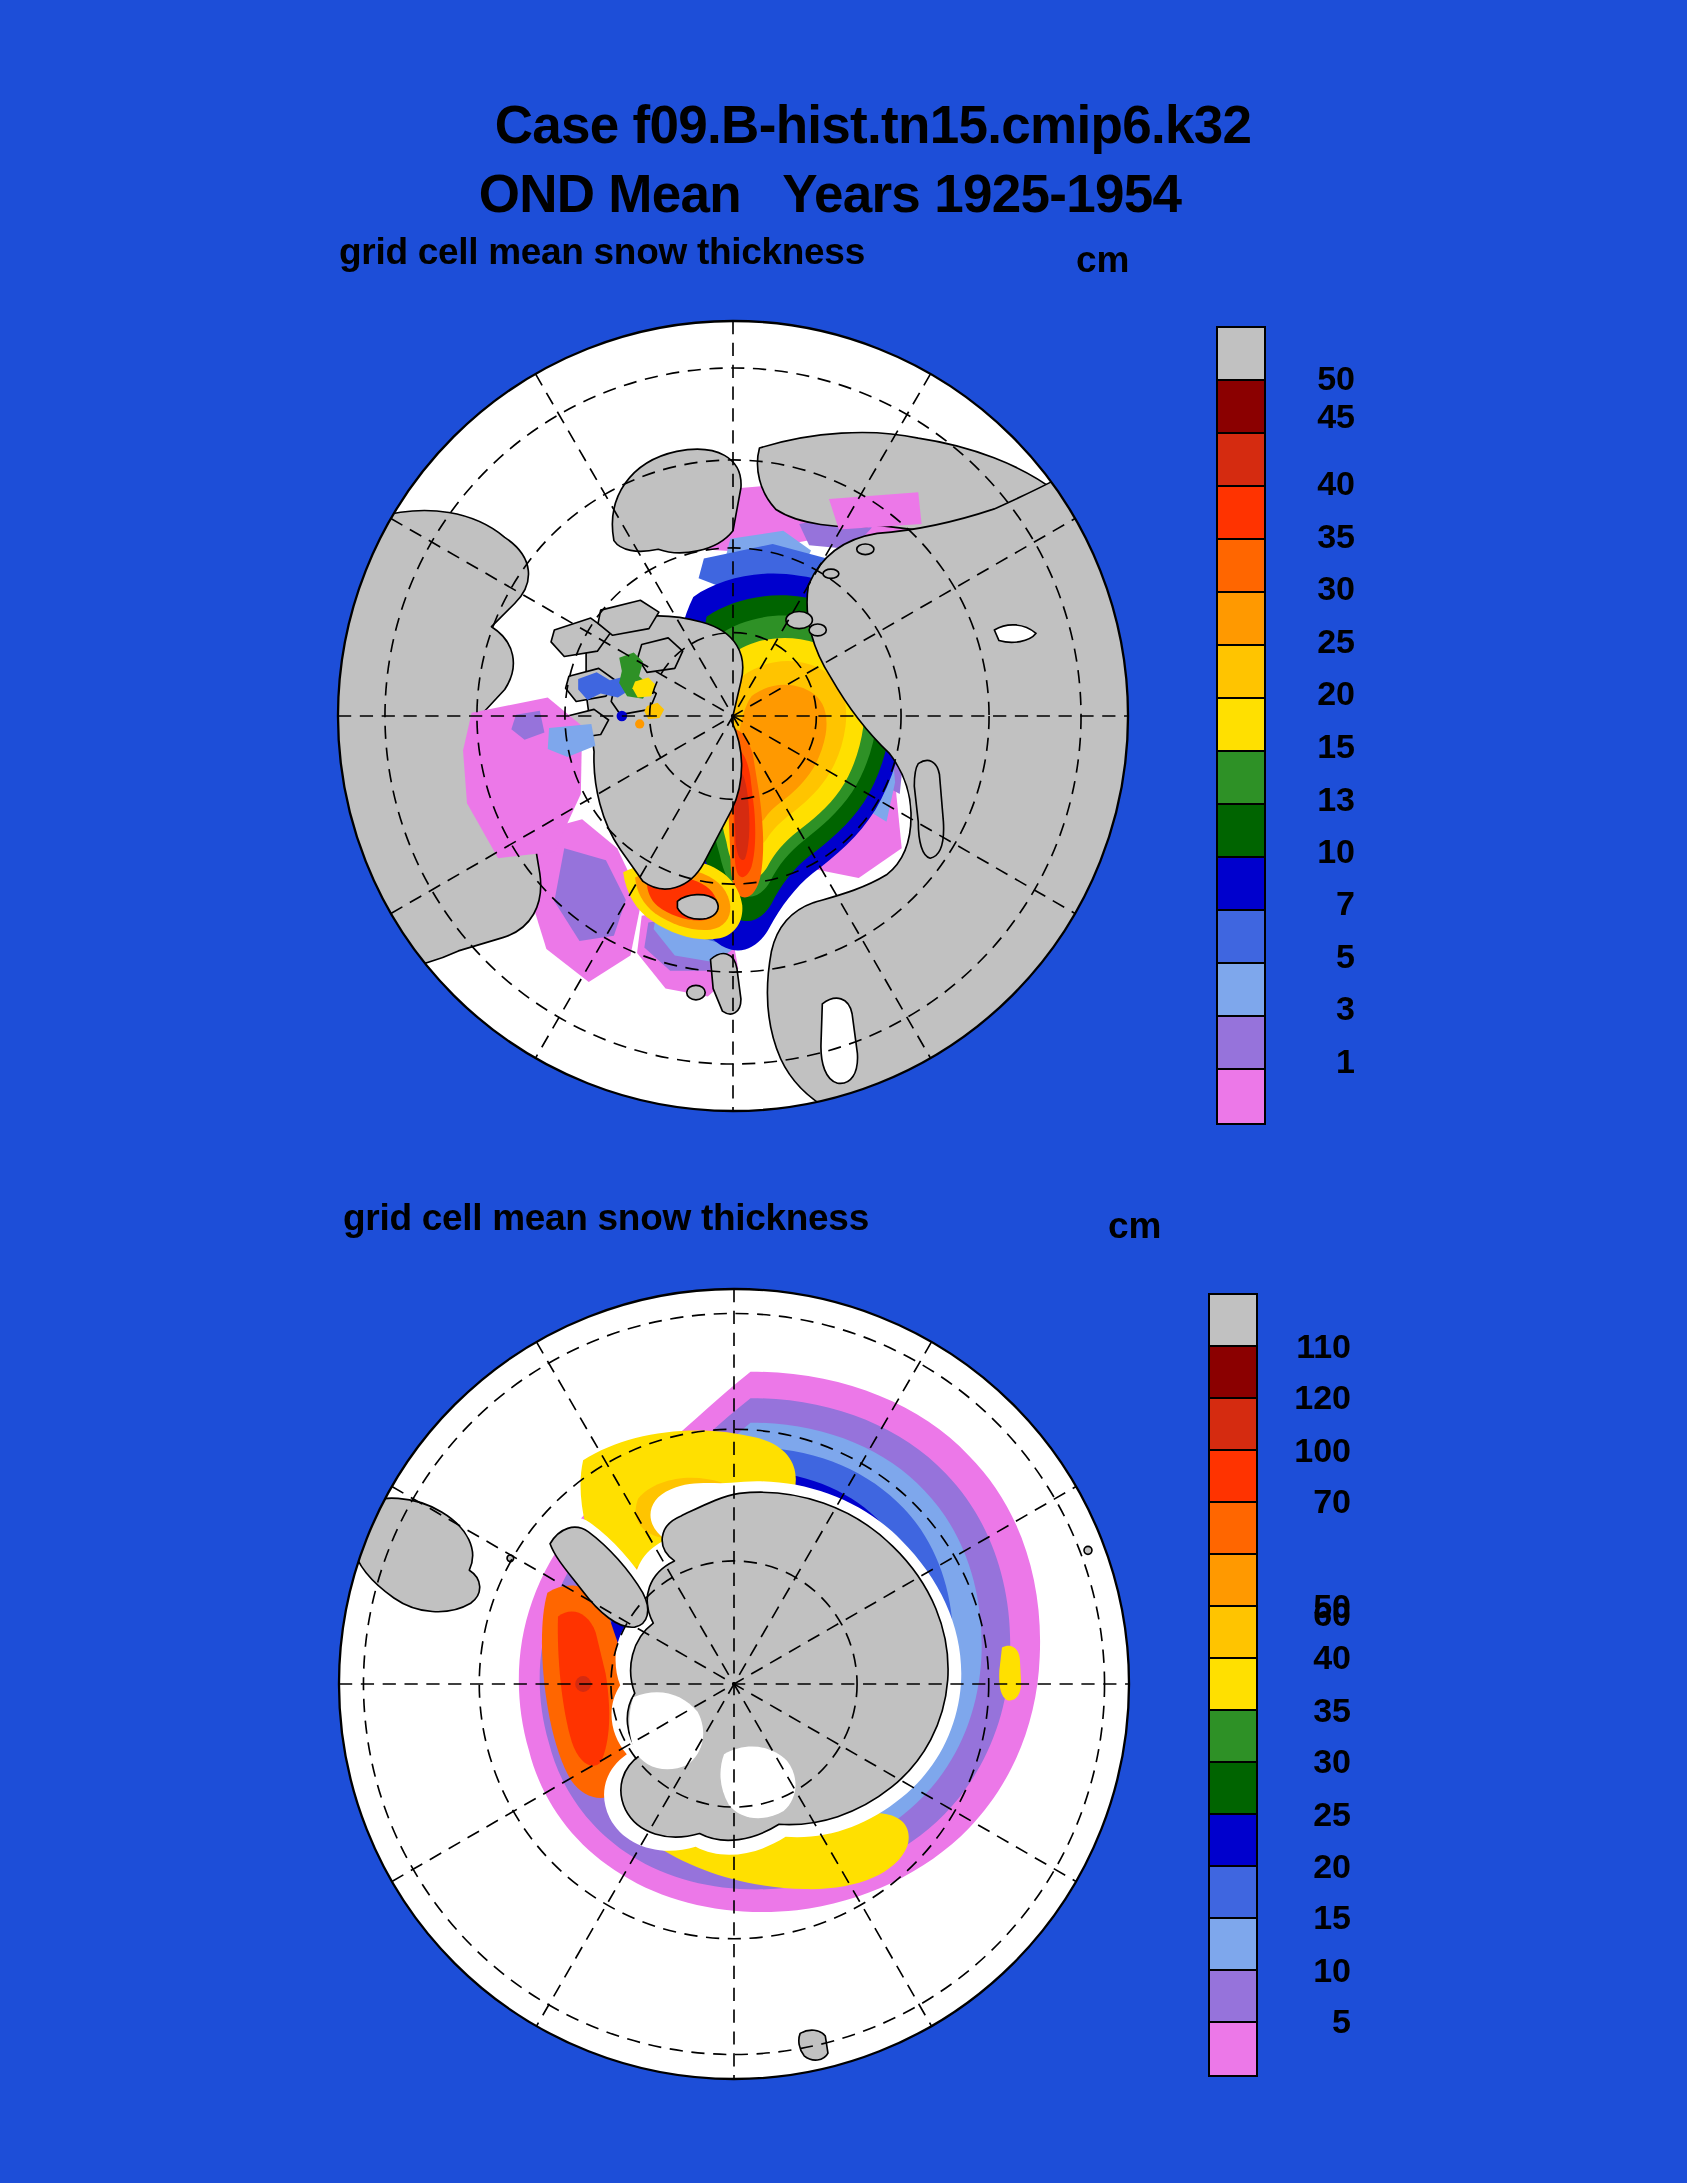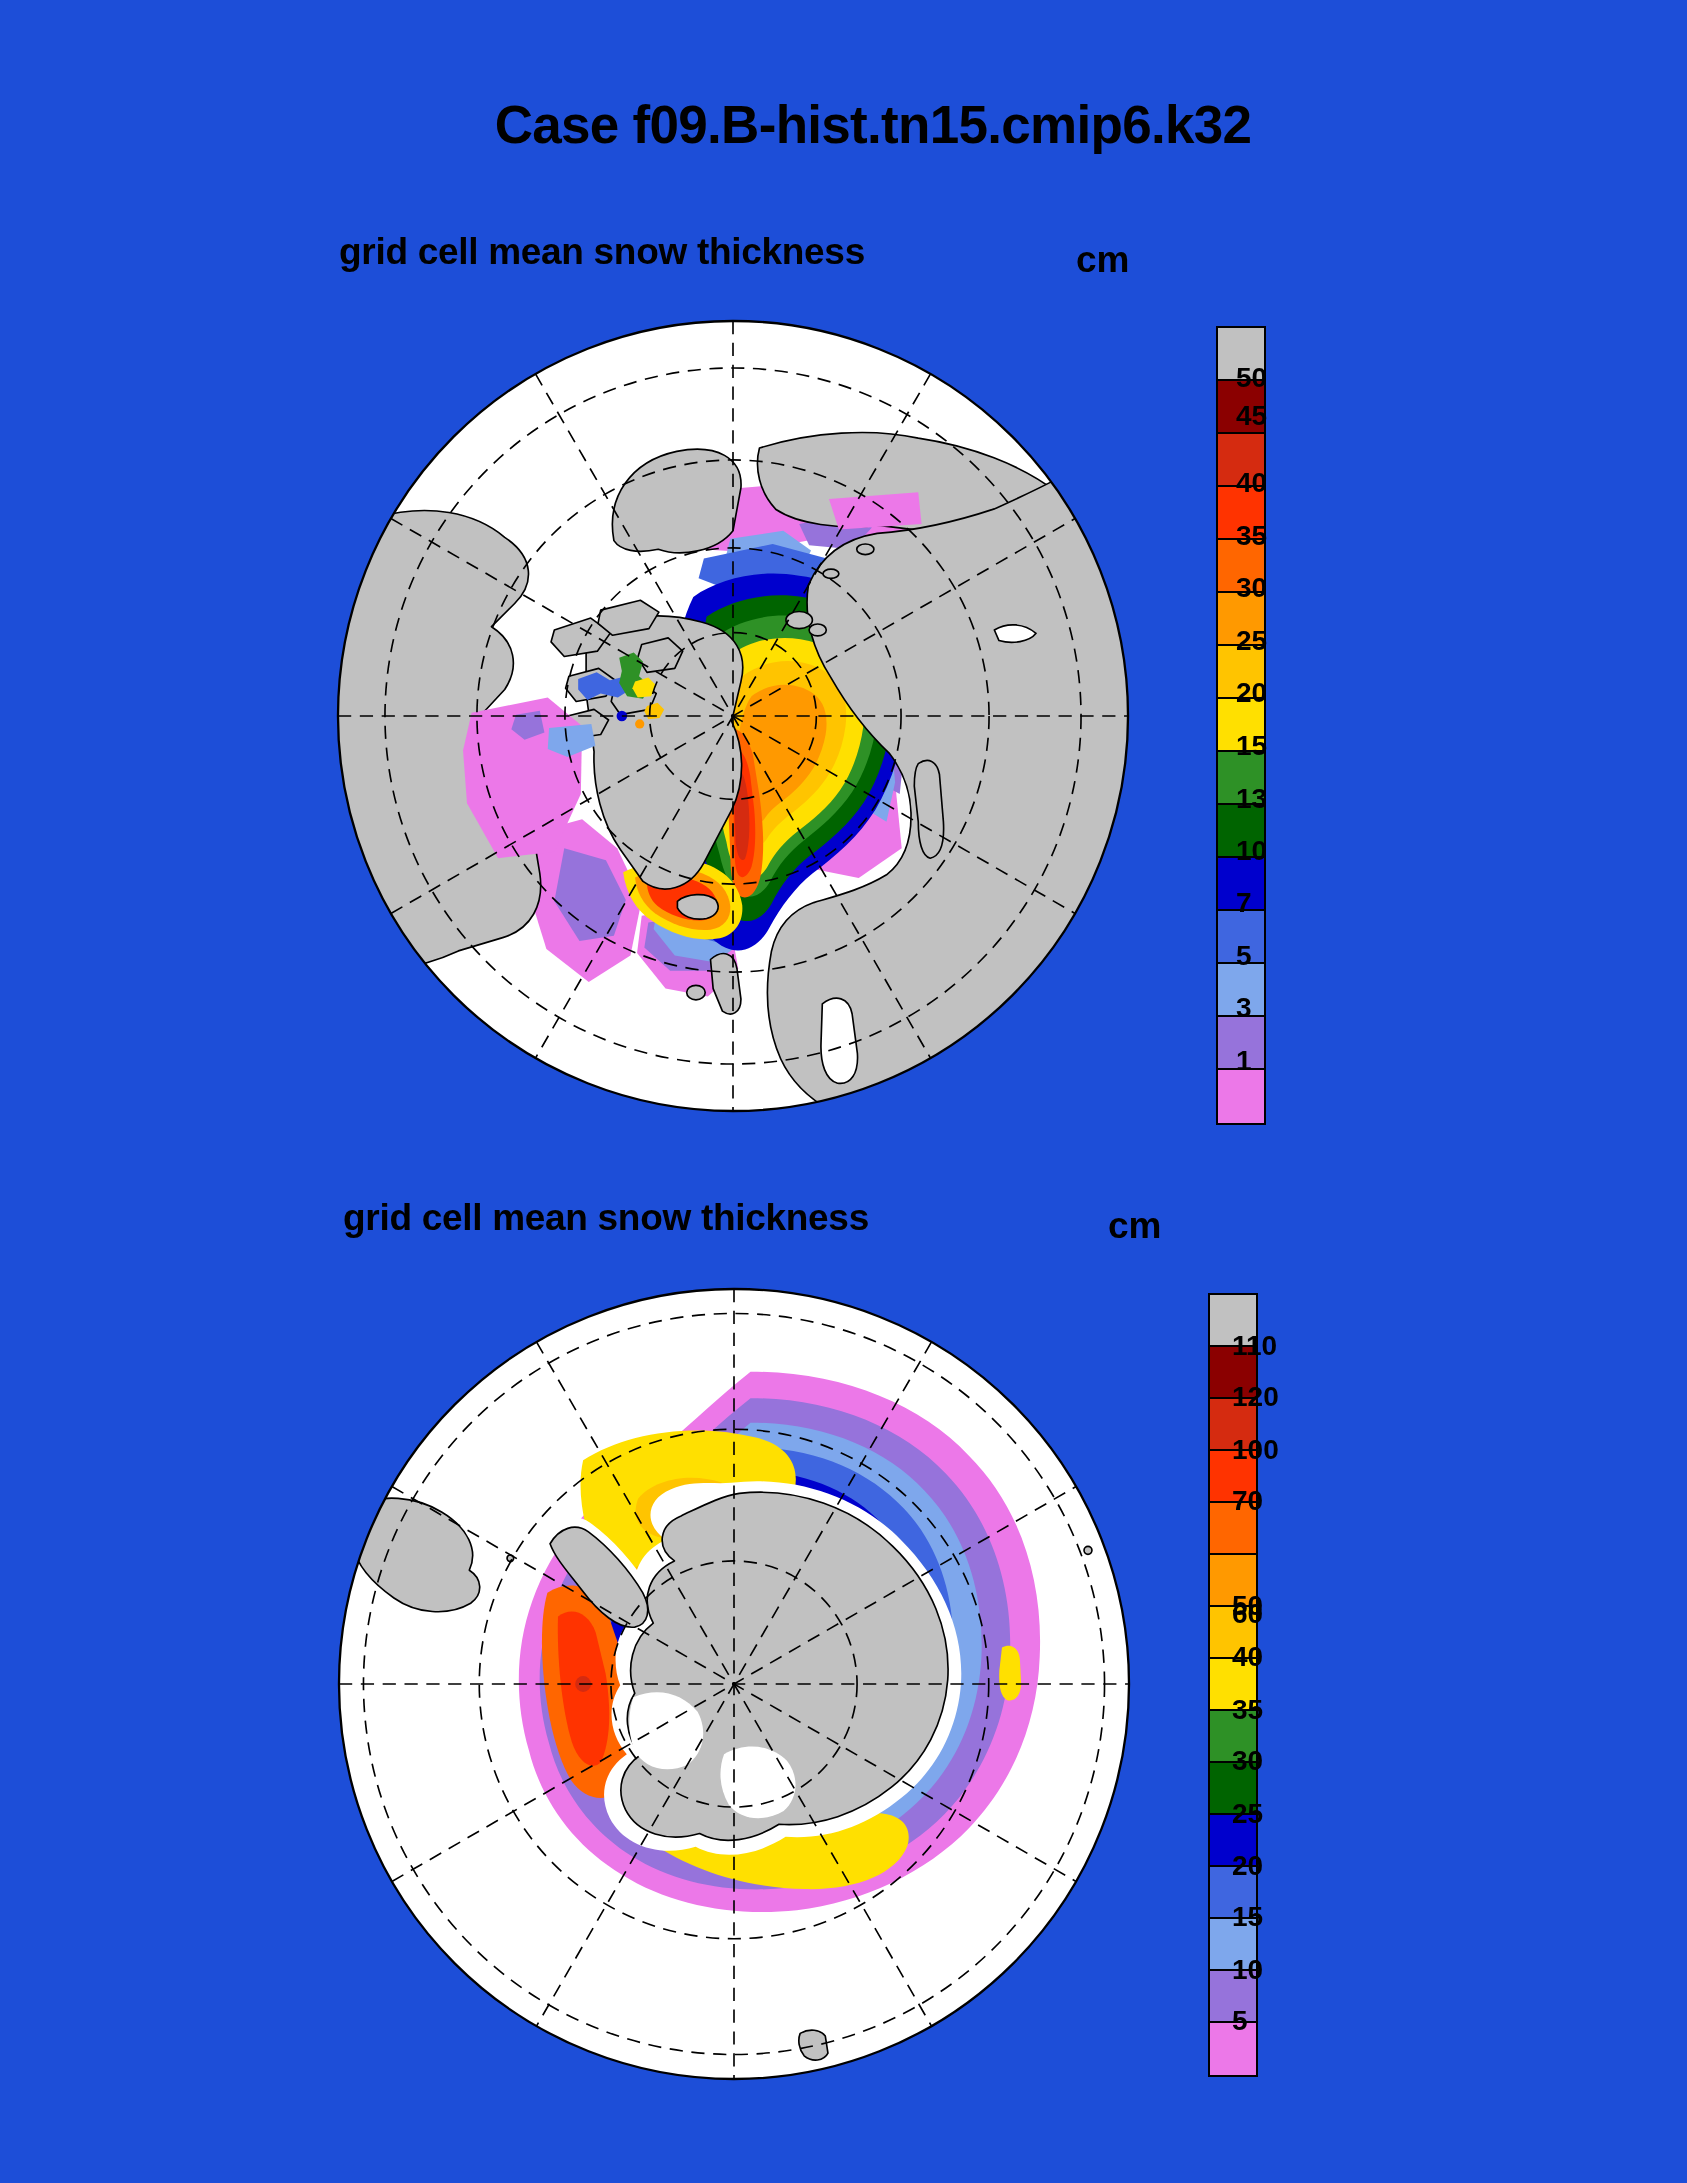--- a/index.html
+++ b/index.html
@@ -14,35 +14,36 @@
   .mapbox{position:absolute;width:794px;height:794px;}
   .m1{left:336px;top:319px;}
   .m2{left:337px;top:1287px;}
   .cbar{position:absolute;width:46px;border:2px solid #000;box-sizing:content-box;}
   .cb1{left:1216px;top:326px;}
   .cb2{left:1208px;top:1293px;}
   .cb1 .seg{height:53px;}
   .cb2 .seg{height:52px;}
   .seg{width:100%;box-sizing:border-box;border-bottom:2px solid #000;}
   .seg:last-child{border-bottom:none;}
-  .cblab{position:absolute;width:119px;text-align:left;font-weight:bold;font-size:28px;
+  .cblab{position:absolute;width:119px;text-align:right;font-weight:bold;font-size:34px;
          line-height:36px;height:36px;}
   .lab1{left:1236px;}
   .lab2{left:1232px;}
   svg .coast{stroke:#000;stroke-width:2.5;stroke-linejoin:round;}
   svg .nostroke{stroke:none;}
   svg .grat{fill:none;stroke:#000;stroke-width:2.5;stroke-dasharray:20 13;}
   svg .rim{fill:none;stroke:#000;stroke-width:3.5;}
 </style>
 </head>
 <body>
 
 <div class="page">
 
   <div class="title-line t1">Case f09.B-hist.tn15.cmip6.k32</div>
+  <div class="title-line t2">OND Mean   Years 1925-1954</div>
 
   <div class="subtitle" style="left:339px;top:233px;">grid cell mean snow thickness</div>
   <div class="units" style="left:1076px;top:241px;">cm</div>
 
   <svg class="mapbox m1" viewBox="0 0 1200 1200">
     <defs>
         <clipPath id="clipA">
           <circle cx="600" cy="600" r="597"></circle>
         </clipPath>
       </defs>

